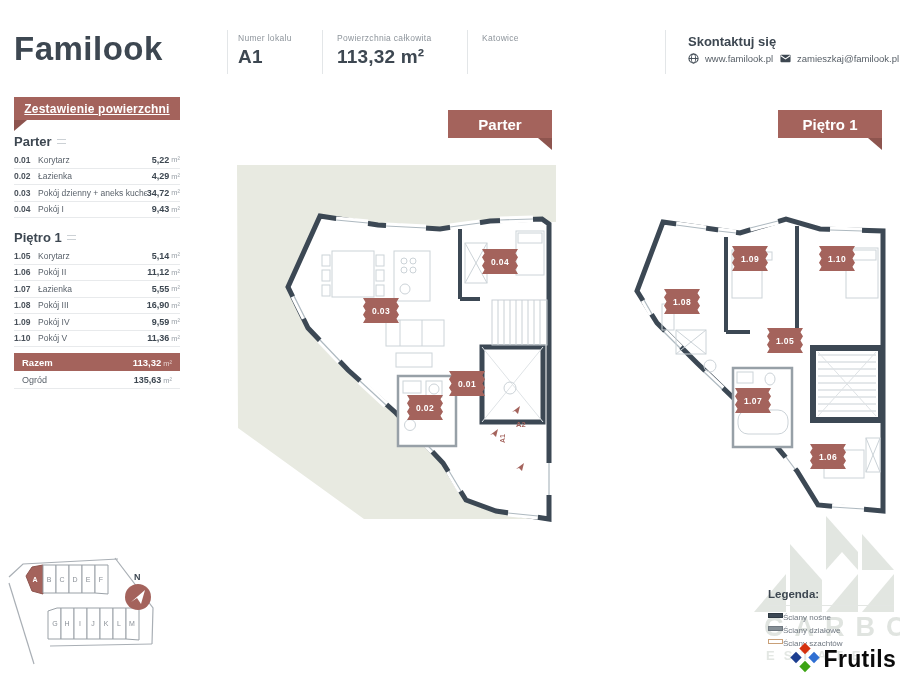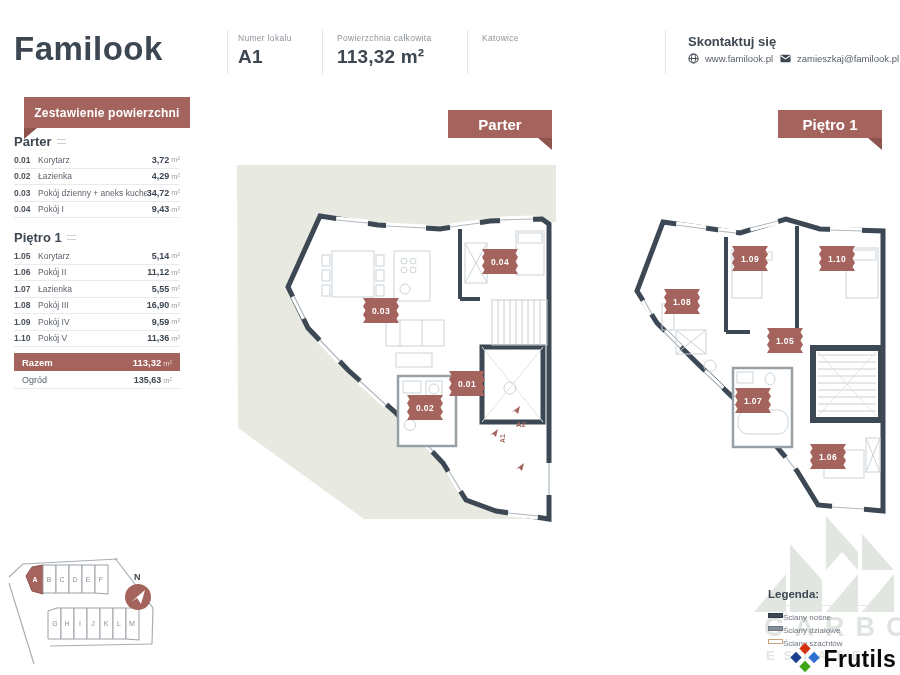--- a/index.html
+++ b/index.html
@@ -19,21 +19,21 @@
   .hvalue{font-size:19px;font-weight:800;color:var(--dark);letter-spacing:.2px;}
   .hvalue.street{font-size:20px;}
   .contact-title{font-size:13px;font-weight:800;margin-bottom:17px;text-align:right;}
   .contact-row{display:flex;align-items:center;gap:6px;position:absolute;top:53px;}
   .contact-text{font-size:9.5px;color:#565e66;}
   .cicon{width:11px;height:11px;flex:0 0 auto;}
   
   .ribbon{position:absolute;background:var(--maroon);color:#fff;font-weight:700;
           display:flex;align-items:center;justify-content:center;}
   .ribbon .fold{position:absolute;width:0;height:0;top:100%;}
-  .side-banner{left:24px;top:97px;width:166px;height:31px;font-size:12px;letter-spacing:.2px;}
+  .side-banner{left:14px;top:97px;width:166px;height:23px;font-size:12px;letter-spacing:.2px;text-decoration:underline;}
   .side-banner .fold{left:0;border-top:11px solid var(--maroon-d);border-right:13px solid transparent;}
   .plan-banner{width:104px;height:28px;top:110px;font-size:15px;}
   .plan-banner .fold{right:0;border-top:12px solid var(--maroon-d);border-left:14px solid transparent;}
   .area-table{position:absolute;left:14px;top:126px;width:166px;}
   .sect-head{display:flex;align-items:center;gap:5px;font-size:13px;font-weight:800;color:var(--dark);margin:8px 0 3px 0;}
   .sect-mark{width:9px;height:5px;border-top:1.5px solid #ccd1d5;border-bottom:1.5px solid #ccd1d5;}
   .arow{display:flex;align-items:center;height:16.5px;border-bottom:1px solid var(--line);font-size:8.5px;}
   .arow .no{width:24px;font-weight:700;color:#4a525b;}
   .arow .room{flex:1;color:#5a626b;white-space:nowrap;overflow:hidden;}
   .arow .val{font-weight:800;color:var(--dark);font-size:9px;}
@@ -122,21 +122,21 @@
   </div>
 
   <div class="area-table">
     <div class="sect-head">
       <span>Parter</span>
       <span class="sect-mark"></span>
     </div>
     <div class="arow">
       <span class="no">0.01</span>
       <span class="room">Korytarz</span>
-      <span class="val">3,72</span>
+      <span class="val">5,22</span>
       <span class="unit">m²</span>
     </div>
     <div class="arow">
       <span class="no">0.02</span>
       <span class="room">Łazienka</span>
       <span class="val">4,29</span>
       <span class="unit">m²</span>
     </div>
     <div class="arow">
       <span class="no">0.03</span>

